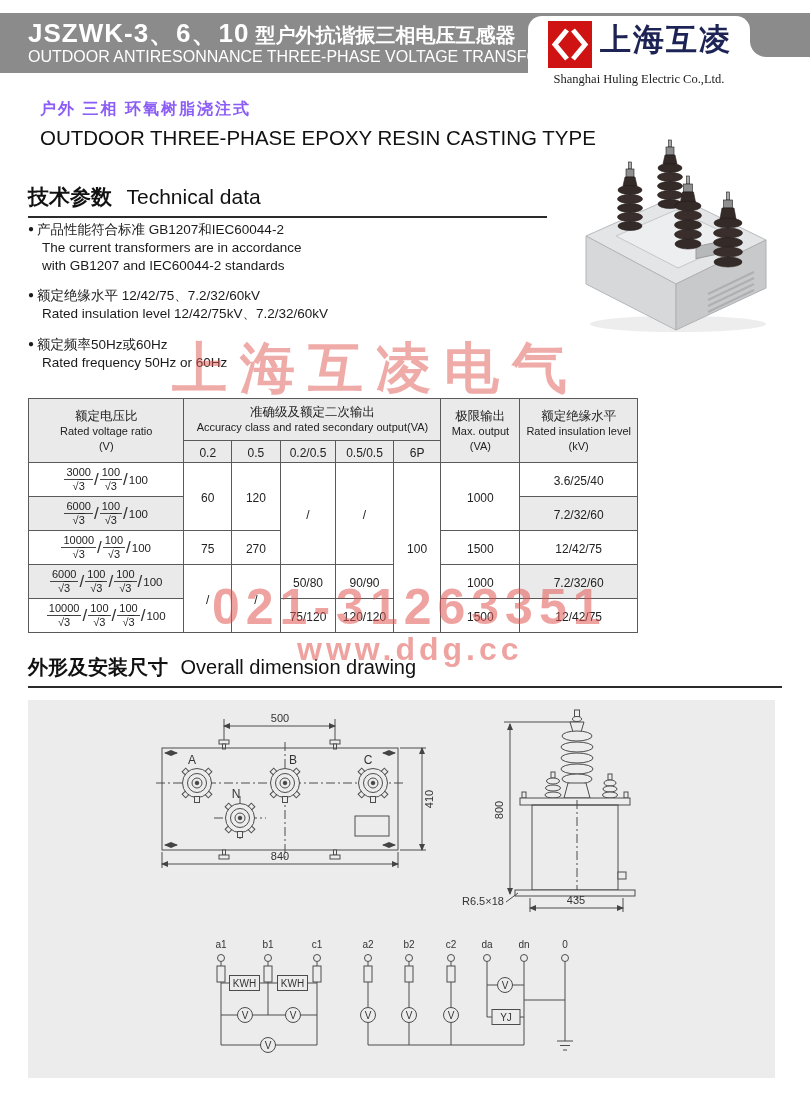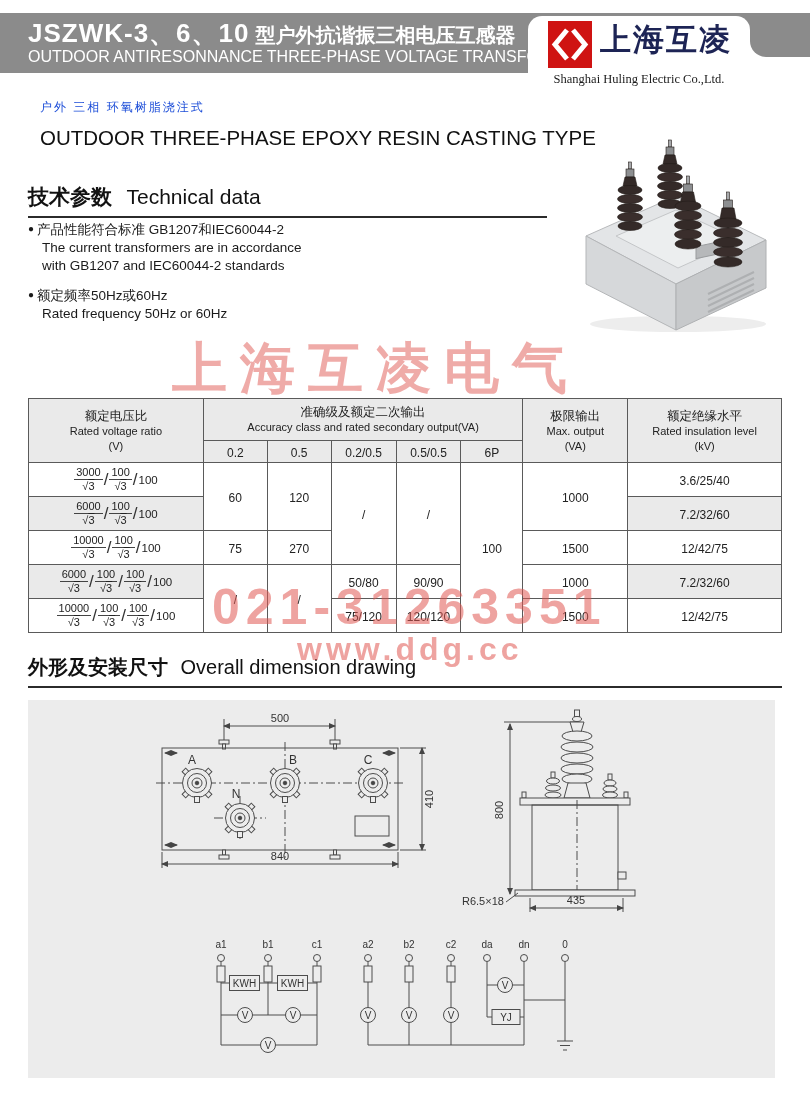--- a/index.html
+++ b/index.html
@@ -13,40 +13,40 @@
   .b-line1{position:absolute;left:28px;top:3px;color:#fff;white-space:nowrap;}
   .b-model{font-size:26px;font-weight:bold;letter-spacing:1px;margin-top:26px;}
   .b-suffix{font-size:20px;font-weight:bold;margin-left:6px;}
   .b-line2{position:absolute;left:28px;top:35px;color:#fff;font-size:16px;white-space:nowrap;}
   #logo-panel{position:absolute;left:528px;top:16px;width:222px;height:78px;background:#fff;border-radius:14px;z-index:3;font-family:Liberation Serif, serif;}
   #logo-mark{position:absolute;left:20px;top:5px;width:44px;height:47px;}
   #logo-cn{position:absolute;left:72px;top:3px;font-size:31px;font-weight:bold;color:#1d2455;letter-spacing:2px;white-space:nowrap;}
   #logo-en{position:absolute;left:2px;top:56px;width:218px;text-align:center;font-size:12.5px;color:#1a1a1a;white-space:nowrap;}
 
   
-  #intro-cn{position:absolute;left:40px;top:99px;font-size:12px;font-weight:normal;color:#1d4ed8;letter-spacing:2px;}
+  #intro-cn{position:absolute;left:40px;top:99px;font-size:16px;font-weight:bold;color:#8b5cf6;letter-spacing:2px;}
   #intro-en{position:absolute;left:40px;top:126px;font-size:20.5px;color:#111;}
 
   
   #tech-head{position:absolute;left:28px;top:183px;width:519px;border-bottom:2px solid #2b2b2b;padding-bottom:5px;white-space:nowrap;}
   .head-cn{font-size:21px;font-weight:bold;color:#111;}
   .head-en{font-size:21px;color:#111;margin-left:10px;}
   #bullets{position:absolute;left:28px;top:221px;width:500px;}
   .bullet{margin-bottom:13px;font-size:13.5px;line-height:1.32;color:#1a1a1a;}
   .dot{font-size:10px;vertical-align:2px;margin-right:3px;}
   .b-en-line{margin-left:14px;}
 
   
   .wm{position:absolute;font-weight:bold;color:rgba(224,88,82,0.5);white-space:nowrap;z-index:5;pointer-events:none;}
   #wm1{left:172px;top:332px;font-size:55px;letter-spacing:13px;}
   #wm2{left:212px;top:578px;font-size:50px;letter-spacing:6px;color:rgba(224,88,82,0.55);}
   #wm3{left:297px;top:631px;font-size:32px;letter-spacing:4px;color:rgba(224,88,82,0.55);}
 
   
-  #spec-table{position:absolute;left:28px;top:398px;width:754px;border-collapse:collapse;z-index:2;}
+  #spec-table{position:absolute;left:28px;top:398px;width:610px;border-collapse:collapse;z-index:2;}
   #spec-table th,#spec-table td{border:1px solid #5a5a5a;text-align:center;vertical-align:middle;padding:0;font-weight:normal;color:#222;}
   #spec-table th{background:#eaeaea;}
   #spec-table td.shade{background:#eaeaea;}
   .th-cn{font-size:12.5px;line-height:1.3;}
   .th-en{font-size:11px;line-height:1.3;}
   .cellv{font-size:12px;}
   tr.hr1{height:42px;} tr.hr2{height:22px;}
   tr.dr{height:34px;}
   .ratio{display:flex;align-items:center;justify-content:center;height:100%;}
   .fr{display:inline-block;text-align:center;font-size:11px;line-height:1.15;color:#222;}
@@ -154,20 +154,24 @@
     <span class="head-cn">技术参数</span>
     <span class="head-en">Technical data</span>
   </div>
   <div id="bullets">
     <div class="bullet">
       <div><span class="dot">●</span><span>产品性能符合标准 GB1207和IEC60044-2</span></div>
       <div class="b-en-line">The current transformers are in accordance</div>
       <div class="b-en-line">with GB1207 and IEC60044-2 standards</div>
     </div>
     <div class="bullet">
+      <div><span class="dot">●</span><span>额定绝缘水平 12/42/75、7.2/32/60kV</span></div>
+      <div class="b-en-line">Rated insulation level 12/42/75kV、7.2/32/60kV</div>
+    </div>
+    <div class="bullet">
       <div><span class="dot">●</span><span>额定频率50Hz或60Hz</span></div>
       <div class="b-en-line">Rated frequency 50Hz or 60Hz</div>
     </div>
   </div>
 
   <div id="wm1" class="wm">上海互凌电气</div>
   <div id="wm2" class="wm">021-31263351</div>
   <div id="wm3" class="wm">www.ddg.cc</div>
 
   <table id="spec-table">

